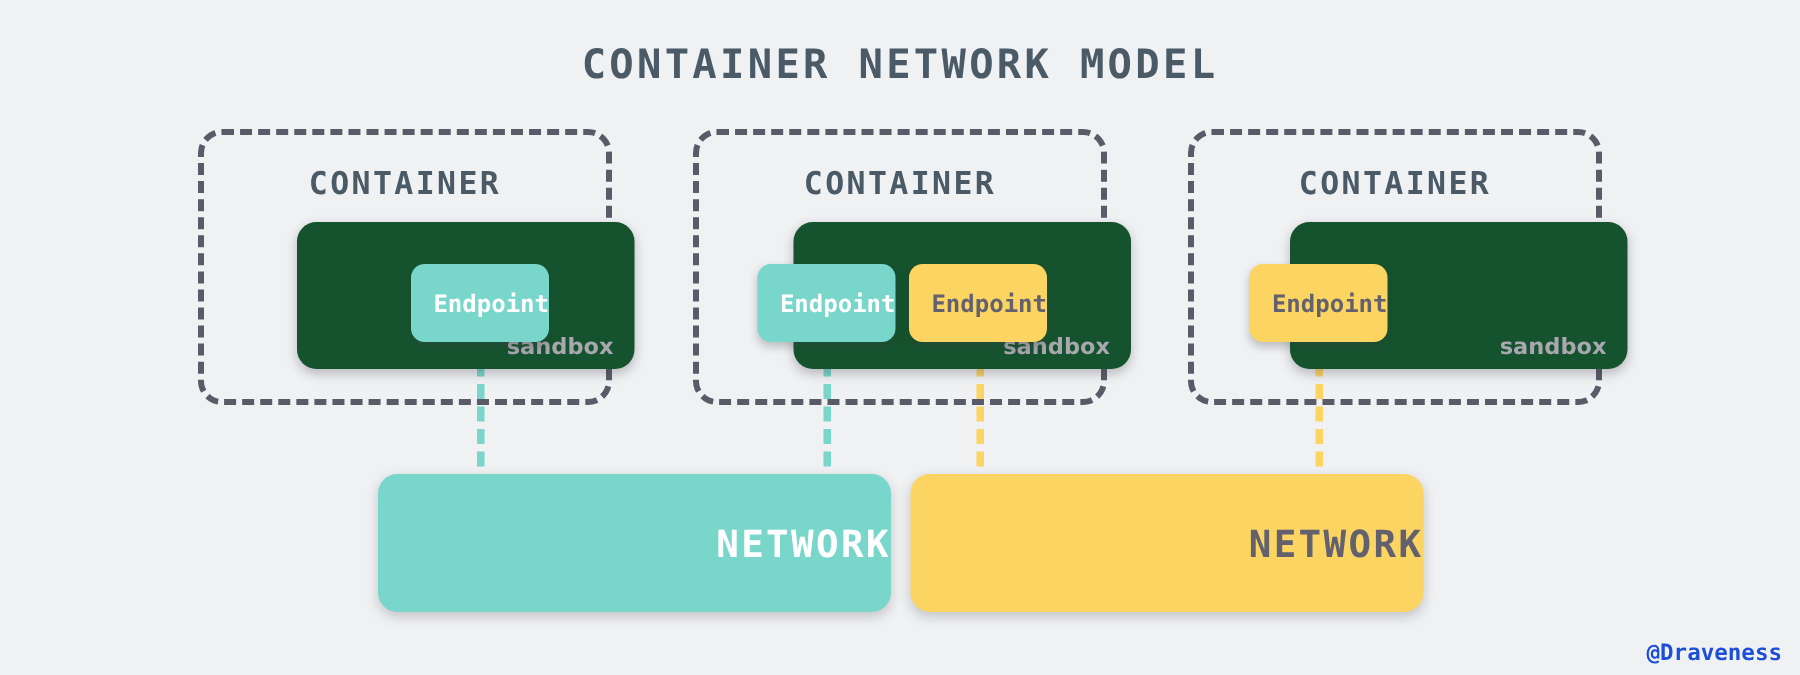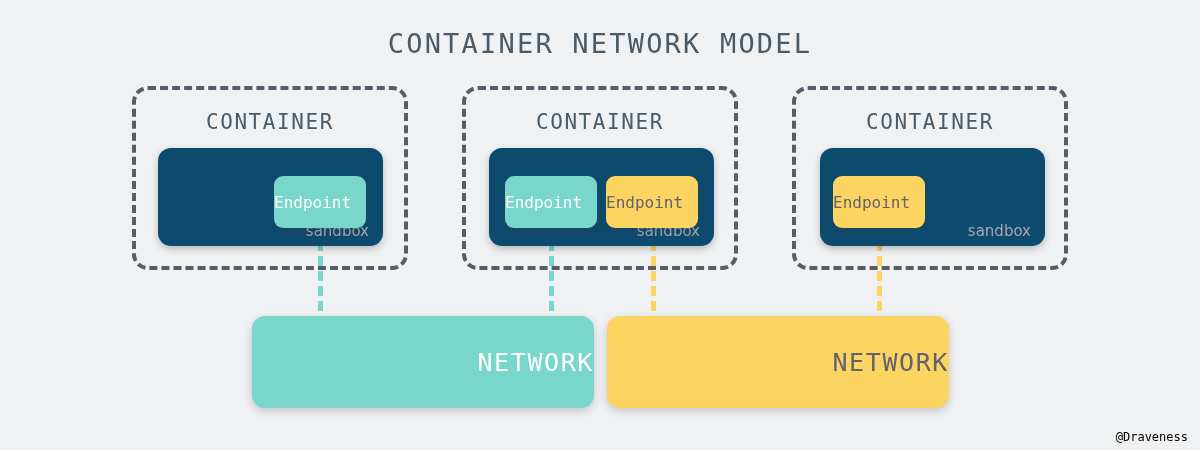--- a/index.html
+++ b/index.html
@@ -10,20 +10,21 @@
     width: 1200px;
     height: 450px;
     background: #f0f1f3;
     font-family: "DejaVu Sans Mono", monospace;
     overflow: hidden;
   }
   #diagram {
     position: relative;
     width: 1200px;
     height: 450px;
+    font-weight: bold;
   }
 
   
   .title {
     position: absolute;
     left: 0;
     top: 28px;
     width: 1200px;
     text-align: center;
     font-family: "DejaVu Sans Mono", monospace;
@@ -50,40 +51,41 @@
     font-family: "DejaVu Sans Mono", monospace;
     font-size: 21px;
     letter-spacing: 1.6px;
     color: #4a5a66;
     white-space: nowrap;
   }
 
   
   .sandbox {
     position: absolute;
-    background: #0c4a6e;
+    background: #14532d;
     border-radius: 13px;
     box-shadow: 0 3px 7px rgba(60,60,70,0.30);
+    margin-left: 40px;
   }
   .sandbox-label {
     position: absolute;
     right: 14px;
     bottom: 6px;
     font-family: "DejaVu Sans", sans-serif;
     font-size: 15px;
     color: #a9a7b0;
     white-space: nowrap;
   }
 
   
   .endpoint {
     position: absolute;
     display: flex;
     align-items: center;
-    justify-content: flex-start;
+    justify-content: flex-end;
     border-radius: 9px;
     font-family: "DejaVu Sans Mono", monospace;
     font-size: 16px;
     white-space: nowrap;
     box-shadow: 0 3px 6px rgba(60,60,70,0.28);
   }
   .endpoint.teal  { background: #78d6cb; color: #ffffff; }
   .endpoint.amber { background: #fbd462; color: #63616e; }
 
   
@@ -111,22 +113,22 @@
   }
   .network.teal  { background: #78d6cb; color: #ffffff; }
   .network.amber { background: #fbd462; color: #63616e; }
 
   
   .watermark {
     position: absolute;
     right: 12px;
     bottom: 6px;
     font-family: "DejaVu Sans Mono", monospace;
-    font-size: 12px;
-    color: #000000;
+    font-size: 15px;
+    color: #1d4ed8;
     white-space: nowrap;
   }
 </style>
 </head>
 <body>
 
 <div id="diagram">
 
   <div class="title">CONTAINER NETWORK MODEL</div>
 

